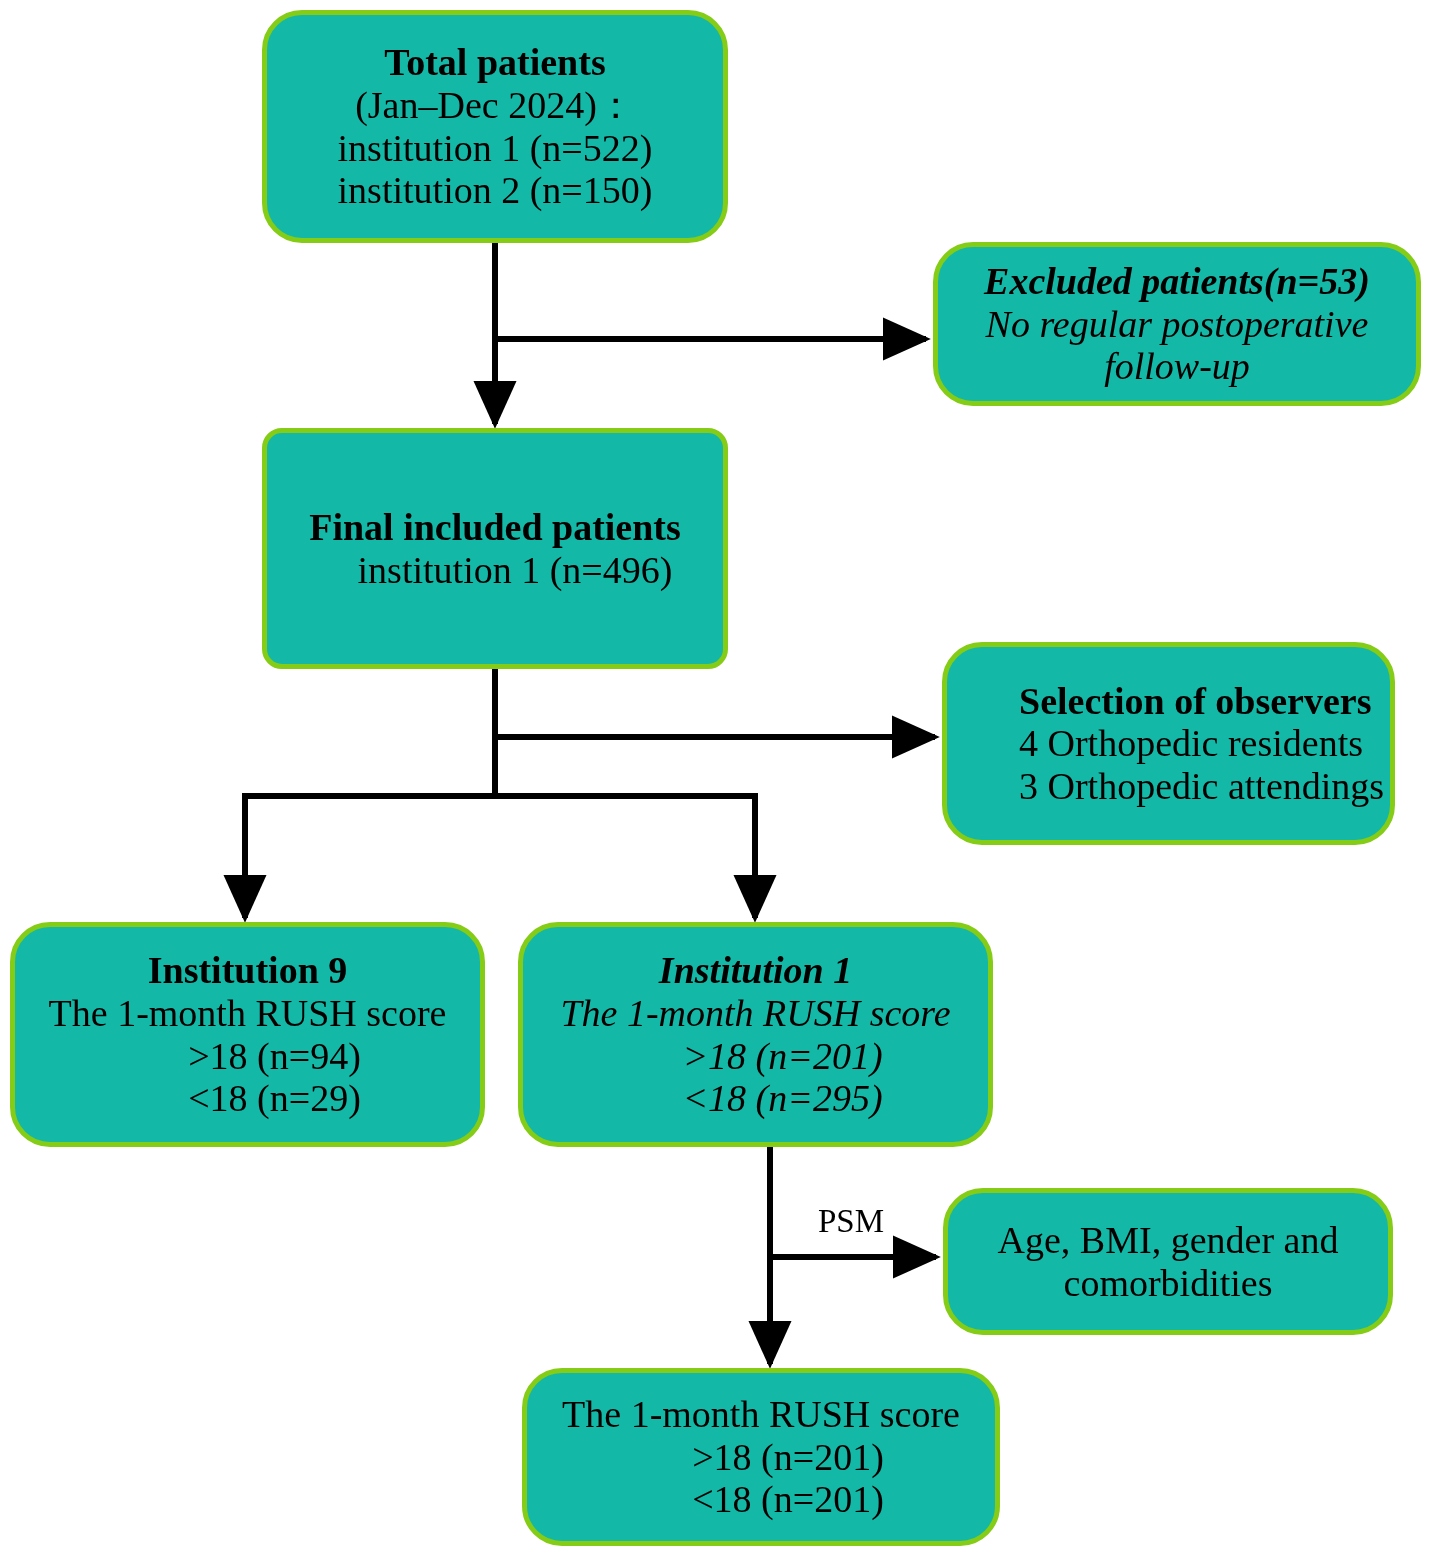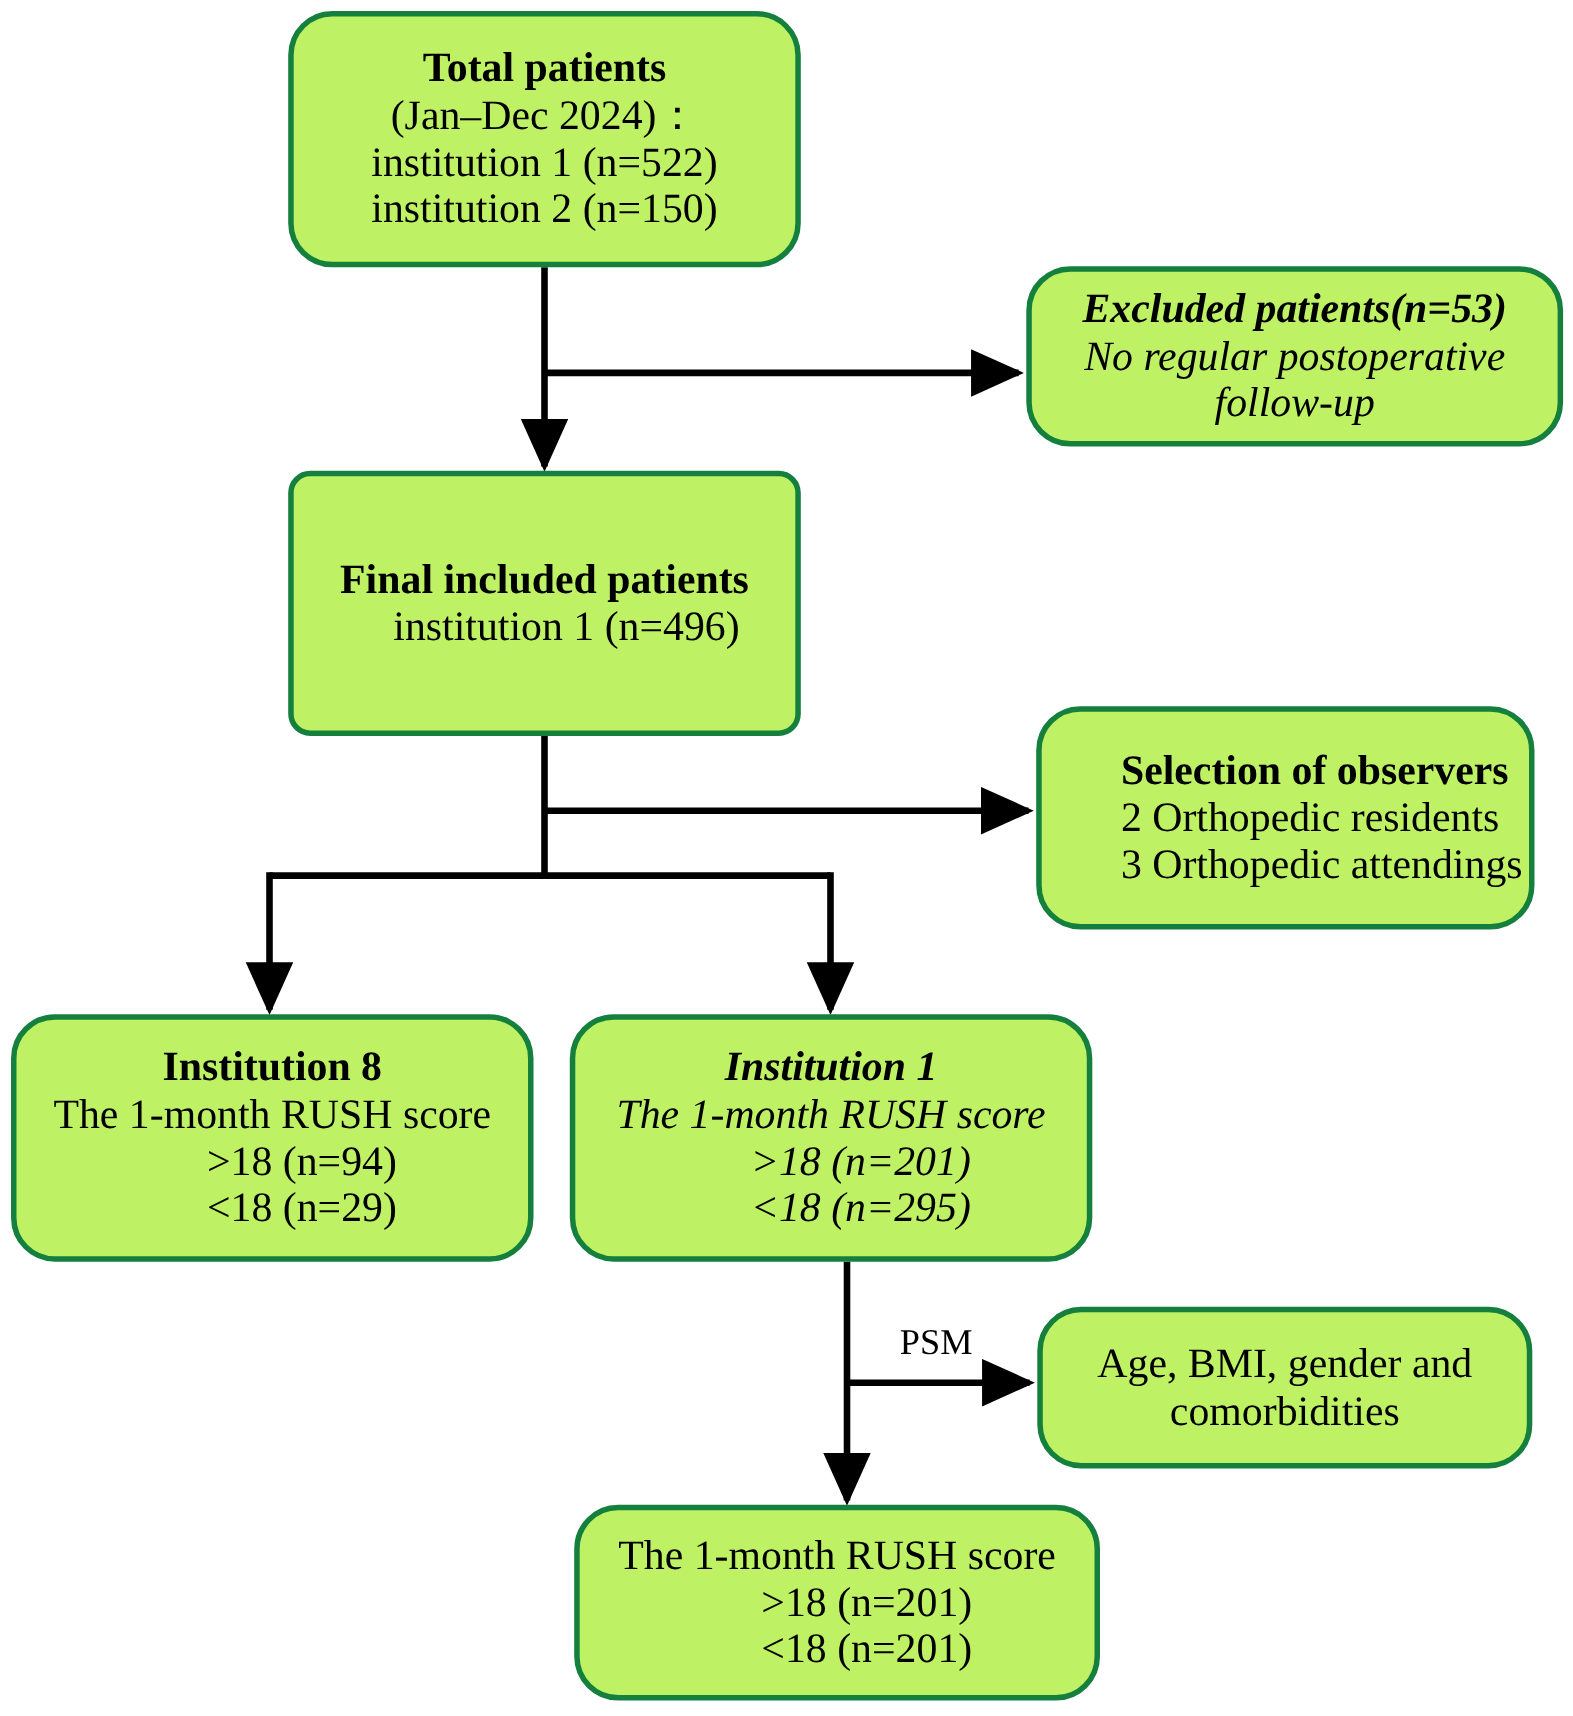--- a/index.html
+++ b/index.html
@@ -18,23 +18,23 @@
   svg.layer {
     position: absolute;
     top: 0;
     left: 0;
     width: 1430px;
     height: 1560px;
   }
   .node-box {
     position: absolute;
     box-sizing: border-box;
-    border: 5px solid #15803d;
+    border: 5px solid #84cc16;
     border-radius: 40px;
-    background: #bef264;
+    background: #14b8a6;
     display: flex;
     flex-direction: column;
     align-items: center;
     justify-content: center;
     text-align: center;
     color: #000000;
     line-height: 1.12;
   }
   .node-line {
     display: block;
@@ -107,26 +107,26 @@
     <span class="node-line">follow-up</span>
   </div>
 
   <div class="node-box" style="left:262px; top:428px; width:466px; height:241px;border-radius:20px;">
     <span class="node-line bold">Final included patients</span>
     <span class="node-line hang2">institution 1 (n=496)</span>
   </div>
 
   <div class="node-box" style="left:942px; top:642px; width:453px; height:203px; align-items:flex-start;">
     <span class="node-line bold indent-left">Selection of observers</span>
-    <span class="node-line indent-left">2 Orthopedic residents</span>
+    <span class="node-line indent-left">4 Orthopedic residents</span>
     <span class="node-line indent-left">3 Orthopedic attendings</span>
   </div>
 
   <div class="node-box" style="left:10px; top:922px; width:475px; height:225px;">
-    <span class="node-line bold">Institution 8</span>
+    <span class="node-line bold">Institution 9</span>
     <span class="node-line">The 1-month RUSH score</span>
     <span class="node-line hang">&gt;18 (n=94)</span>
     <span class="node-line hang">&lt;18 (n=29)</span>
   </div>
 
   <div class="node-box" style="left:518px; top:922px; width:475px; height:225px;font-style:italic;">
     <span class="node-line bold">Institution 1</span>
     <span class="node-line">The 1-month RUSH score</span>
     <span class="node-line hang">&gt;18 (n=201)</span>
     <span class="node-line hang">&lt;18 (n=295)</span>

